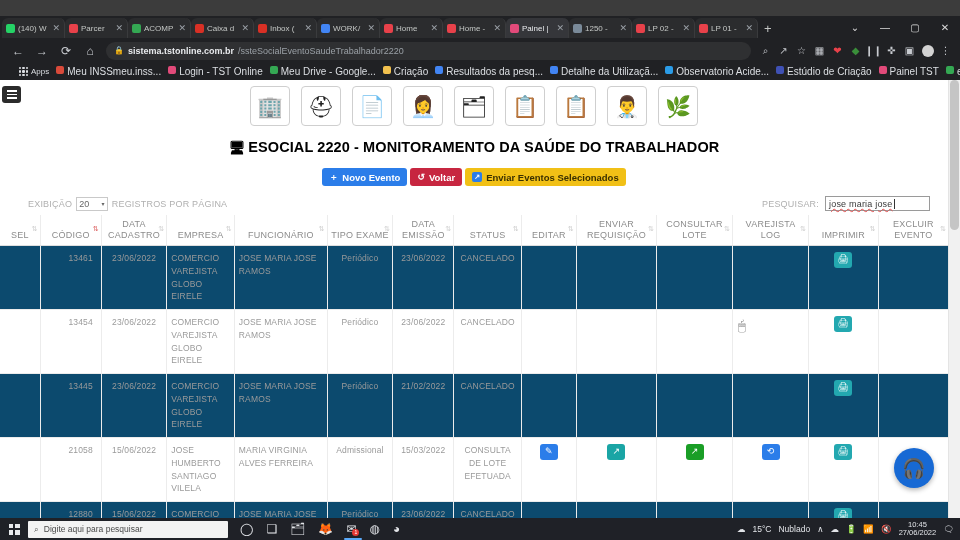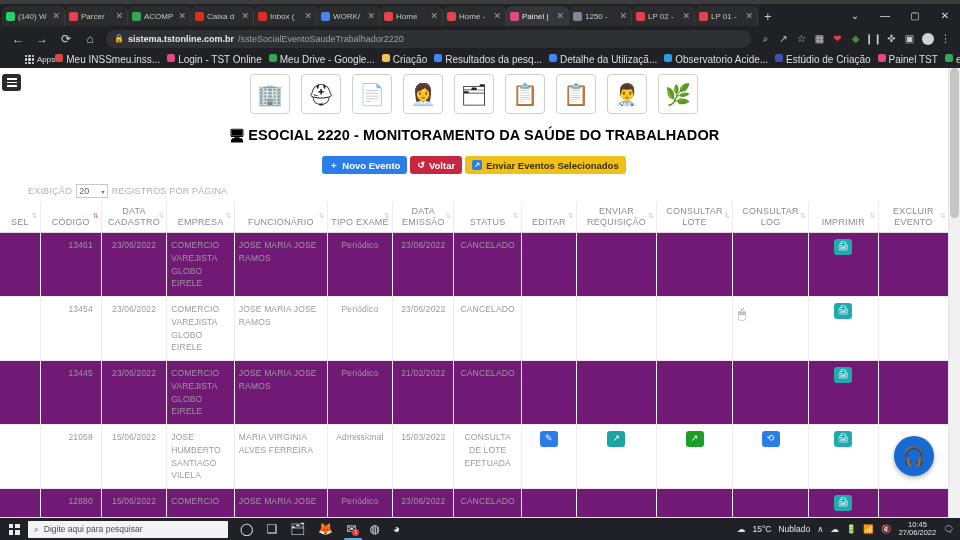--- a/index.html
+++ b/index.html
@@ -5,21 +5,21 @@
   * { box-sizing: border-box; margin:0; padding:0; }
   html,body { width:960px; height:540px; overflow:hidden; }
   body {
     font-family: "Liberation Sans", sans-serif;
     background:#3c3c3c;
     font-size:11px;
     color:#222;
   }
 
   
-  .browser { position:absolute; left:0; top:4px; width:960px; height:518px; background:#202124; }
+  .browser { position:absolute; left:0; top:16px; width:960px; height:518px; background:#202124; }
 
   .tabstrip { display:flex; align-items:flex-end; height:22px; padding-left:2px; background:#202124; position:relative; }
   .tab {
     display:flex; align-items:center; gap:3px;
     height:20px; width:63px; padding:0 4px;
     border-radius:6px 6px 0 0;
     background:#2b2c2e; color:#c4c7c5; font-size:8px;
     overflow:hidden; white-space:nowrap; flex:none;
     border-right:1px solid #3a3b3d;
   }
@@ -40,21 +40,21 @@
     display:flex; align-items:center; gap:4px; padding:0 8px;
     font-size:9px; color:#9aa0a6;
   }
   .omnibox .lock { font-size:8px; color:#bdc1c6; }
   .omnibox .url-host { color:#e8eaed; font-weight:bold; }
   .omnibox .url-path { color:#9aa0a6; }
   .navright { display:flex; align-items:center; gap:1px; }
   .navright .ni { width:17px; height:18px; display:flex; align-items:center; justify-content:center; color:#c8cbd0; font-size:10px; }
   .avatar-circle { width:12px; height:12px; border-radius:50%; background:#d3d3d3; display:inline-block; }
 
-  .bookmarks { height:17px; display:flex; align-items:center; padding:0 25px; background:#202124; overflow:hidden; }
+  .bookmarks { height:17px; display:flex; align-items:center; gap:7px; padding:0 19px; background:#202124; overflow:hidden; }
   .bm { display:flex; gap:3px; color:#dcdfe3; font-size:10px; white-space:nowrap; flex:none; }
   .bm .bmi { width:8px; height:8px; border-radius:2px; flex:none; }
   .bm-apps { display:flex; align-items:center; gap:3px; color:#dcdfe3; font-size:8px; }
   .apps-grid { width:9px; height:9px; display:grid; grid-template-columns:repeat(3,1fr); grid-gap:1px; }
   .apps-grid i { background:#dcdfe3; border-radius:1px; display:block; }
 
   
   .viewport { position:absolute; left:0; top:64px; width:960px; height:454px; background:#fff; overflow:hidden; }
   .page { position:absolute; left:0; top:0; width:948px; height:454px; background:#fff; }
 
@@ -111,21 +111,21 @@
   }
   table.grid th:first-child { border-left:none; }
   table.grid th .sort { position:absolute; right:2px; top:10px; font-size:7px; color:#cfcfcf; }
   table.grid th .sortred { color:#d66; }
   table.grid td {
     font-size:8.5px; color:#9a9a9a; vertical-align:top;
     padding:6px 4px; border-left:1px solid #ececec; border-bottom:1px solid #ececec;
     line-height:1.5; letter-spacing:.15px;
   }
   table.grid td:first-child { border-left:none; }
-  tr.odd td { background:#701a75; }
+  tr.odd td { background:#0c4a6e; }
   tr.even td { background:#fff; }
   .c-center { text-align:center; }
   .c-num { text-align:right; padding-right:8px !important; }
 
   .actbtn { width:18px; height:16px; border-radius:3px; display:inline-flex; align-items:center; justify-content:center; color:#fff; font-size:9px; }
   .a-edit { background:#2b7de9; }
   .a-req  { background:#1aa5a5; }
   .a-lote { background:#1a9e26; }
   .a-log  { background:#2b7de9; }
   .a-print{ background:#23a8b0; }
@@ -374,20 +374,27 @@
       </div>
 
       <div class="tablehead-bar">
         <div class="exib">
           <span>EXIBIÇÃO</span>
           <span class="fakesel">
               <span>20</span>
               <span style="font-size:6px;">▾</span>
             </span>
           <span>REGISTROS POR PÁGINA</span>
+        </div>
+        <div class="search-wrap">
+          <span>PESQUISAR:</span>
+          <span class="search-input">
+              <span class="sq">jose maria jose</span>
+              <span class="caret"></span>
+            </span>
         </div>
       </div>
 
       <table class="grid">
         <colgroup>
           <col style="width:38px">
             <col style="width:58px">
             <col style="width:62px">
             <col style="width:64px">
           <col style="width:88px">
@@ -407,21 +414,21 @@
               <th><span>CÓDIGO</span><span class="sort sortred">⇅</span></th>
               <th><span>DATA CADASTRO</span><span class="sort">⇅</span></th>
               <th><span>EMPRESA</span><span class="sort">⇅</span></th>
               <th><span>FUNCIONÁRIO</span><span class="sort">⇅</span></th>
               <th><span>TIPO EXAME</span><span class="sort">⇅</span></th>
               <th><span>DATA EMISSÃO</span><span class="sort">⇅</span></th>
               <th><span>STATUS</span><span class="sort">⇅</span></th>
               <th><span>EDITAR</span><span class="sort">⇅</span></th>
               <th><span>ENVIAR REQUISIÇÃO</span><span class="sort">⇅</span></th>
               <th><span>CONSULTAR LOTE</span><span class="sort">⇅</span></th>
-              <th><span>CONSULTAR LOG</span><span class="sort">⇅</span></th>
+              <th><span>VAREJISTA LOG</span><span class="sort">⇅</span></th>
               <th><span>IMPRIMIR</span><span class="sort">⇅</span></th>
               <th><span>EXCLUIR EVENTO</span><span class="sort">⇅</span></th>
             </tr>
           </thead>
         <tbody id="body-host">
             <tr class="odd">
               <td class="c-center"></td>
               <td class="c-num"><span>13461</span></td>
               <td class="c-center"><span>23/06/2022</span></td>
               <td class=""><span>COMERCIO VAREJISTA GLOBO EIRELE</span></td>

